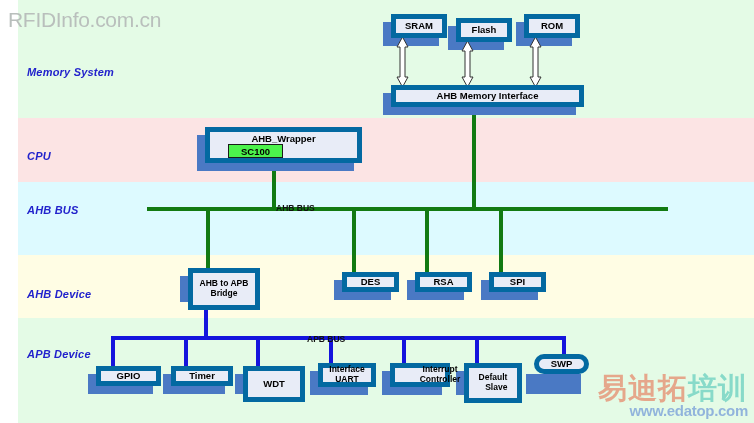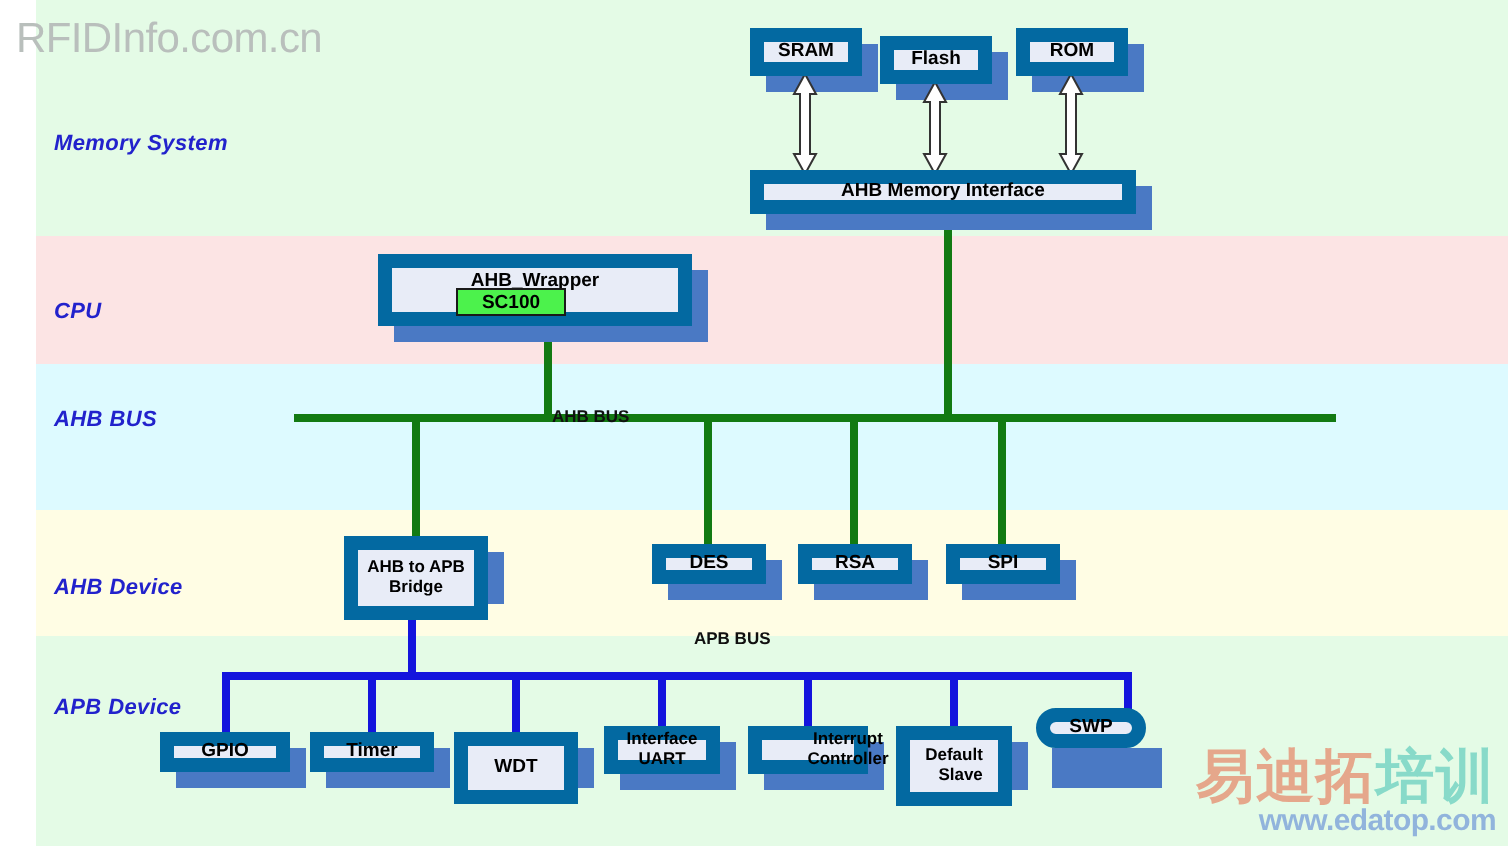--- a/index.html
+++ b/index.html
@@ -48,31 +48,32 @@
     color: #b9bfbc;
     font-family: "Liberation Sans", sans-serif;
     letter-spacing: -0.3px;
     white-space: nowrap;
   }
 
   
   .node {
     position: absolute;
     box-sizing: border-box;
-    border: 7px solid #0369a1;
+    border: 5px solid #0369a1;
     background: #e8ecf7;
     color: #000000;
     font-size: 9.5px;
     font-weight: bold;
     display: flex;
     align-items: center;
     justify-content: center;
     text-align: center;
     line-height: 1.12;
     z-index: 6;
+    margin-left: 16px;
   }
   .shadow {
     position: absolute;
     background: #4a79c4;
     z-index: 4;
   }
 
   
   .wire-g { position: absolute; background: #127a12; z-index: 3; }
   .wire-b { position: absolute; background: #1414dd; z-index: 3; }
@@ -195,21 +196,21 @@
   <div class="shadow" style="left:481px; top:280px; width:57px; height:20px;"></div>
 
   <div class="node" style="left:172px; top:268px; width:72px; height:42px; font-size:8.5px; white-space:pre-line;">AHB to APB
 Bridge</div>
   <div class="node" style="left:326px; top:272px; width:57px; height:20px;">DES</div>
   <div class="node" style="left:399px; top:272px; width:57px; height:20px;">RSA</div>
   <div class="node" style="left:473px; top:272px; width:57px; height:20px;">SPI</div>
 
   <div class="wire-b" style="left:204px; top:294px; width:4px; height:45px;"></div>
   <div class="wire-b" style="left:111px; top:336px; width:455px; height:4px;"></div>
-  <div class="bus-label" style="left:307px; top:314px;margin-left:40px;">APB BUS</div>
+  <div class="bus-label" style="left:307px; top:334px;">APB BUS</div>
 
   <div class="wire-b" style="left:111px; top:338px; width:4px; height:30px;"></div>
   <div class="wire-b" style="left:184px; top:338px; width:4px; height:30px;"></div>
   <div class="wire-b" style="left:256px; top:338px; width:4px; height:30px;"></div>
   <div class="wire-b" style="left:329px; top:338px; width:4px; height:27px;"></div>
   <div class="wire-b" style="left:402px; top:338px; width:4px; height:27px;"></div>
   <div class="wire-b" style="left:475px; top:338px; width:4px; height:27px;"></div>
   <div class="wire-b" style="left:562px; top:338px; width:4px; height:30px;"></div>
 
   <div class="shadow" style="left:88px;  top:374px; width:65px; height:20px;"></div>

